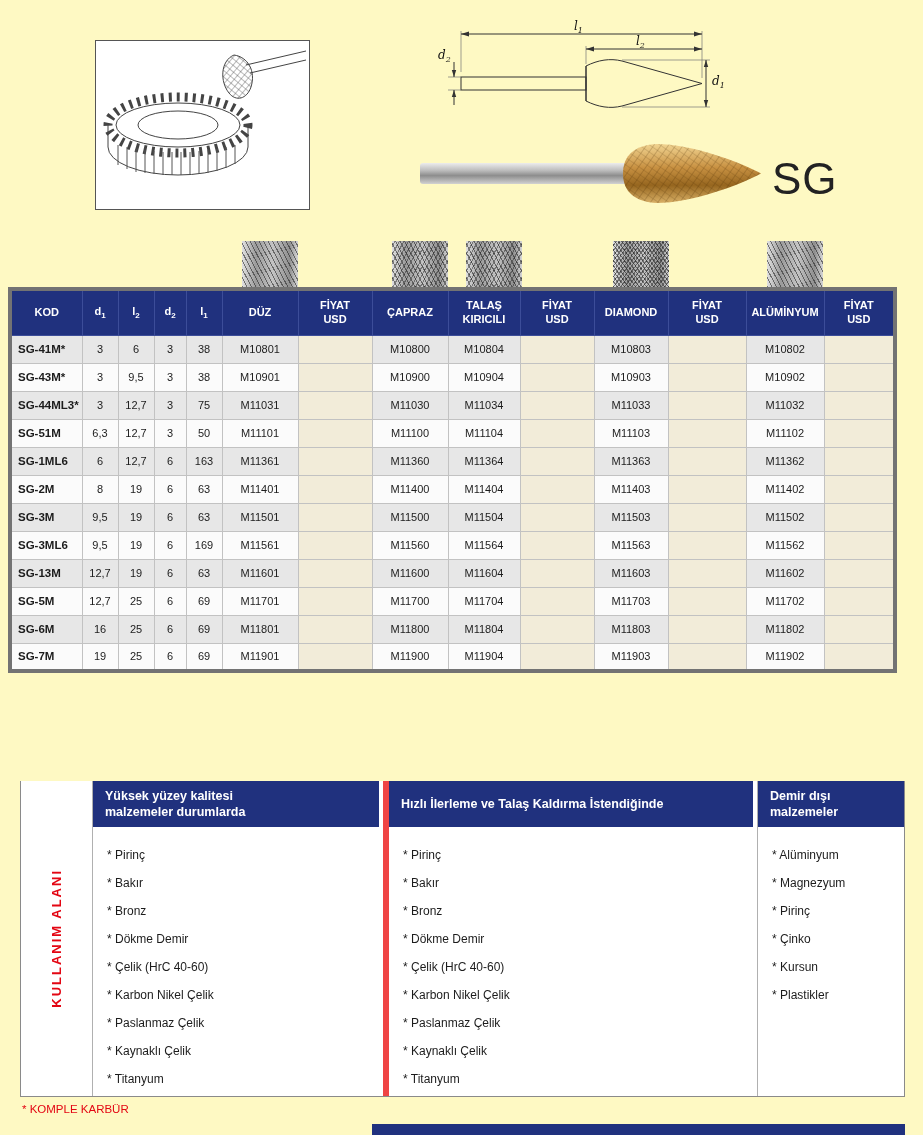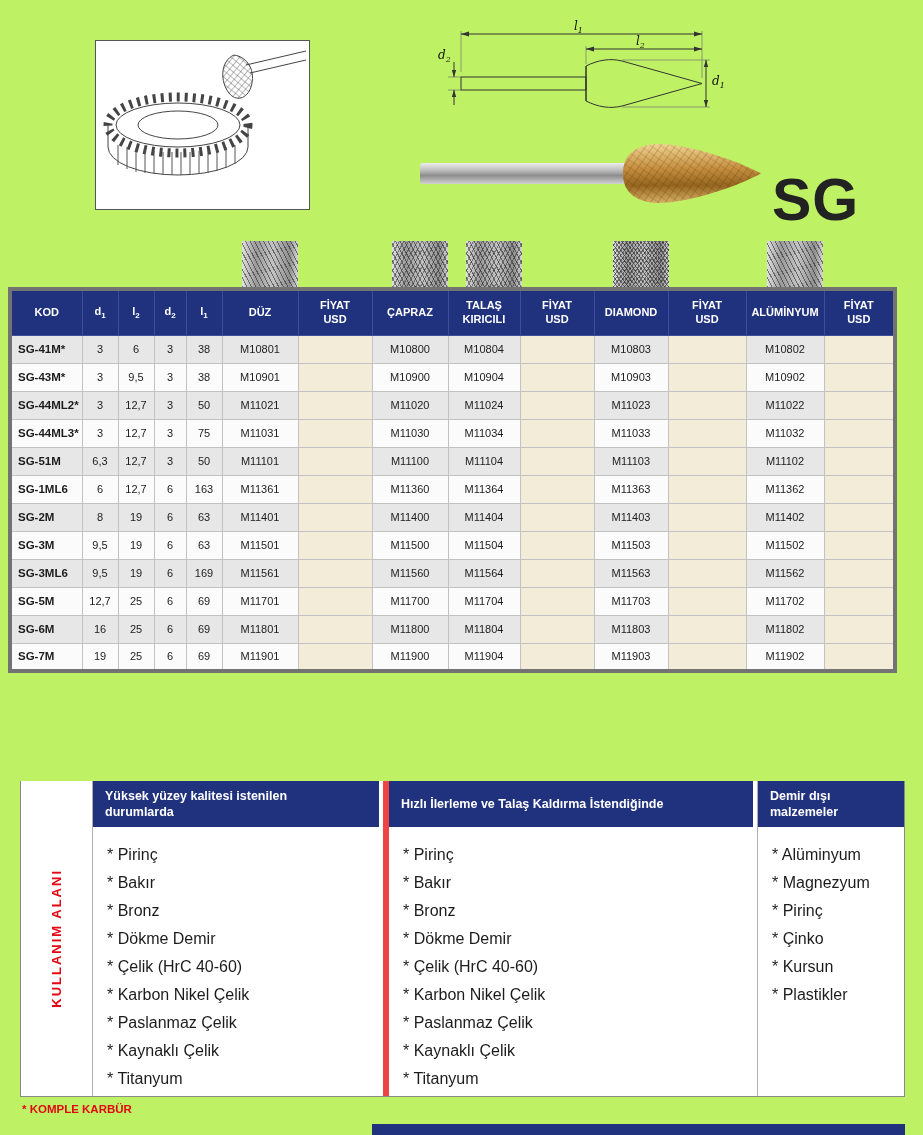--- a/index.html
+++ b/index.html
@@ -1,26 +1,26 @@
 <!DOCTYPE html>
 <html><head>
 <meta charset="utf-8">
 <style>
   *{margin:0;padding:0;box-sizing:border-box}
   html,body{background:#fff}
   body{font-family:"Liberation Sans",sans-serif}
-  .page{position:relative;width:923px;height:1135px;background:#bef264;overflow:hidden}
+  .page{position:relative;width:923px;height:1135px;background:#fef9c3;overflow:hidden}
 
   
   .drawing-frame{position:absolute;left:95px;top:40px;width:215px;height:170px;border:1px solid #555;background:#fff}
   .dim-diagram{position:absolute;left:438px;top:22px;width:290px;height:108px}
   .dim-label{position:absolute;font-family:"DejaVu Serif",serif;font-style:italic;font-size:12px;color:#111}
   .dim-label sub{font-size:8px}
   .burr-photo{position:absolute;left:418px;top:136px;width:345px;height:78px}
-  .sg-label{position:absolute;left:772px;top:166px;font-size:59px;font-weight:bold;color:#222;letter-spacing:1px}
+  .sg-label{position:absolute;left:772px;top:154px;font-size:44px;font-weight:normal;color:#222;letter-spacing:1px}
 
   
   .tex-strip{position:absolute;left:20px;top:240px;width:885px;height:47px}
   .burr-tex{position:absolute;top:1px;width:56px;height:46px;overflow:hidden;
     background:linear-gradient(90deg,#e2e2e2,#9a9a9a 25%,#c4c4c4 55%,#8f8f8f 85%,#d8d8d8)}
   .burr-tex::before{content:"";position:absolute;inset:0;
     background:repeating-linear-gradient(62deg,rgba(30,30,30,.55) 0 1px,transparent 1px 4px)}
   .burr-tex.cross::after{content:"";position:absolute;inset:0;
     background:repeating-linear-gradient(-62deg,rgba(30,30,30,.45) 0 1px,transparent 1px 4px)}
   .burr-tex.fine::before{background:repeating-linear-gradient(55deg,rgba(30,30,30,.55) 0 1px,transparent 1px 3px)}
@@ -44,23 +44,23 @@
   .usage-side{width:72px;flex:0 0 72px;border-right:1px solid #b0b0b0;display:flex;align-items:center;justify-content:center}
   .vert-label{writing-mode:vertical-rl;transform:rotate(180deg);color:#e30613;font-weight:bold;font-size:13px;letter-spacing:2px;white-space:nowrap}
   .usage-col{position:relative}
   .usage-col.c1{width:290px;flex:0 0 290px}
   .usage-col.c2{width:374px;flex:0 0 374px;border-left:6px solid #ef4444}
   .usage-col.c3{flex:1;border-left:1px solid #b0b0b0}
   .usage-head{height:46px;background:#20317e;color:#fff;font-weight:bold;font-size:12.5px;display:flex;align-items:center;padding:0 12px;line-height:1.3}
   .usage-head.gap{border-right:4px solid #fff}
   .usage-head .wrap-narrow{display:inline-block;max-width:195px}
   .usage-list{list-style:none;padding:14px 0 0 14px}
-  .usage-list li{height:28px;line-height:28px;font-size:16px;color:#1c1c1c;white-space:nowrap}
-
-  .footnote{position:absolute;left:22px;top:1103px;color:#e30613;font-weight:bold;font-size:11.5px}
+  .usage-list li{height:28px;line-height:28px;font-size:12px;color:#1c1c1c;white-space:nowrap}
+
+  .footnote{position:absolute;left:22px;top:1103px;color:#e30613;font-weight:normal;font-size:11.5px}
   .footer-bar{position:absolute;left:372px;top:1124px;width:533px;height:11px;background:#20317e}
 </style>
 </head>
 <body>
 
 <div class="page">
 
   <div class="drawing-frame">
     <svg width="213" height="168" viewBox="0 0 213 168">
       <defs>
@@ -234,36 +234,20 @@
           <td class="fiyat"></td>
           <td>M10900</td>
           <td>M10904</td>
           <td class="fiyat"></td>
           <td>M10903</td>
           <td class="fiyat"></td>
           <td>M10902</td>
           <td class="fiyat"></td>
         </tr>
         <tr>
-          <td class="kod">SG-44ML2*</td>
-          <td>3</td>
-          <td>12,7</td>
-          <td>3</td>
-          <td>50</td>
-          <td>M11021</td>
-          <td class="fiyat"></td>
-          <td>M11020</td>
-          <td>M11024</td>
-          <td class="fiyat"></td>
-          <td>M11023</td>
-          <td class="fiyat"></td>
-          <td>M11022</td>
-          <td class="fiyat"></td>
-        </tr>
-        <tr>
           <td class="kod">SG-44ML3*</td>
           <td>3</td>
           <td>12,7</td>
           <td>3</td>
           <td>75</td>
           <td>M11031</td>
           <td class="fiyat"></td>
           <td>M11030</td>
           <td>M11034</td>
           <td class="fiyat"></td>
@@ -343,20 +327,36 @@
           <td>6</td>
           <td>169</td>
           <td>M11561</td>
           <td class="fiyat"></td>
           <td>M11560</td>
           <td>M11564</td>
           <td class="fiyat"></td>
           <td>M11563</td>
           <td class="fiyat"></td>
           <td>M11562</td>
+          <td class="fiyat"></td>
+        </tr>
+        <tr>
+          <td class="kod">SG-13M</td>
+          <td>12,7</td>
+          <td>19</td>
+          <td>6</td>
+          <td>63</td>
+          <td>M11601</td>
+          <td class="fiyat"></td>
+          <td>M11600</td>
+          <td>M11604</td>
+          <td class="fiyat"></td>
+          <td>M11603</td>
+          <td class="fiyat"></td>
+          <td>M11602</td>
           <td class="fiyat"></td>
         </tr>
         <tr>
           <td class="kod">SG-5M</td>
           <td>12,7</td>
           <td>25</td>
           <td>6</td>
           <td>69</td>
           <td>M11701</td>
           <td class="fiyat"></td>
@@ -402,21 +402,21 @@
         </tr>
       </tbody>
   </table>
 
   <div class="usage">
     <div class="usage-side">
       <span class="vert-label">KULLANIM ALANI</span>
     </div>
     <div class="usage-col c1">
       <div class="usage-head gap">
-        <span class="wrap-narrow">Yüksek yüzey kalitesi istenilen durumlarda</span>
+        <span class="wrap-narrow">Yüksek yüzey kalitesi malzemeler durumlarda</span>
       </div>
       <ul class="usage-list">
           <li>* Pirinç</li>
           <li>* Bakır</li>
           <li>* Bronz</li>
           <li>* Dökme Demir</li>
           <li>* Çelik (HrC 40-60)</li>
           <li>* Karbon Nikel Çelik</li>
           <li>* Paslanmaz Çelik</li>
           <li>* Kaynaklı Çelik</li>

